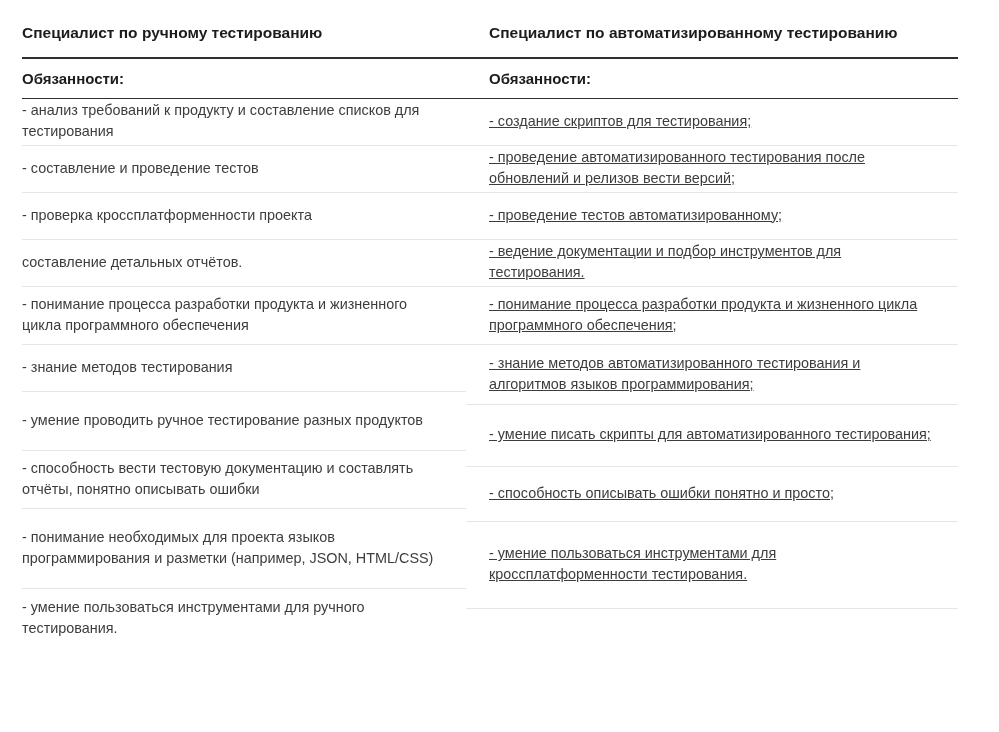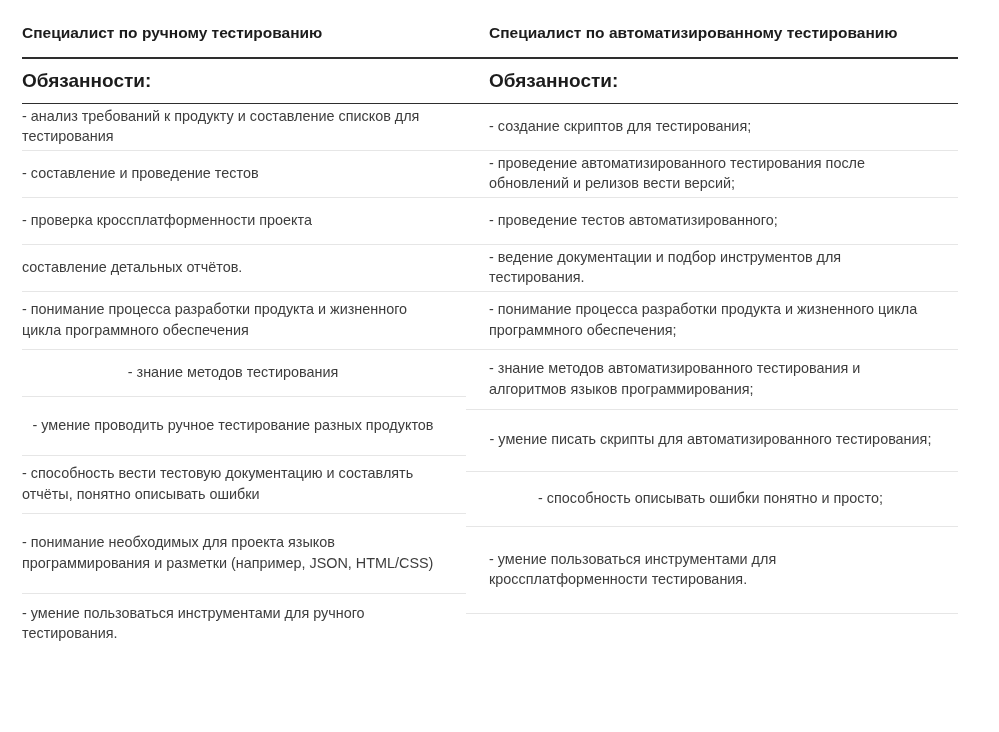--- a/index.html
+++ b/index.html
@@ -45,21 +45,21 @@
     height: 58px;
     box-sizing: border-box;
     margin-top: 37px;
   }
   thead th.col-right {
     padding-left: 23px;
   }
 
   
   td.section {
-    font-size: 19px;
+    font-size: 15px;
     font-weight: bold;
     color: #1c1c1c;
     padding: 10px 18px 9px 0;
     border-bottom: 1.6px solid #2e2e2e;
     vertical-align: top;
     line-height: 1.3;
   }
   td.section.col-right {
     padding-left: 23px;
   }
@@ -83,30 +83,31 @@
     padding: 11px 22px 12px 0;
     box-sizing: border-box;
   }
   .cells .cell:last-child {
     border-bottom: 1px solid #e6e6e6;
   }
 
   .col-right .cells .cell {
     padding-left: 23px;
     padding-right: 26px;
+    text-decoration: underline;
   }
 
   
   .cells .cell > span {
     display: block;
   }
 
   
   .band-duties .cells .cell { display: flex; align-items: center; }
-  .band-reqs  .cells .cell { display: flex; align-items: center; justify-content: center; }
+  .band-reqs  .cells .cell { display: flex; align-items: center; }
 
   .h-1 { height: 47px; }
   .h-2 { height: 47px; }
   .h-3 { height: 47px; }
   .h-4 { height: 47px; }
 </style>
 </head>
 <body>
 
 <div class="table-wrap">
@@ -150,21 +151,21 @@
 
         <td class="band band-duties col-right">
           <div class="cells">
             <div class="cell h-1">
               <span>- создание скриптов для тестирования;</span>
             </div>
             <div class="cell h-2">
               <span>- проведение автоматизированного тестирования после обновлений и релизов вести версий;</span>
             </div>
             <div class="cell h-3">
-              <span>- проведение тестов автоматизированного;</span>
+              <span>- проведение тестов автоматизированному;</span>
             </div>
             <div class="cell h-4">
               <span>- ведение документации и подбор инструментов для тестирования.</span>
             </div>
           </div>
         </td>
       </tr>
 
 
       <tr>

